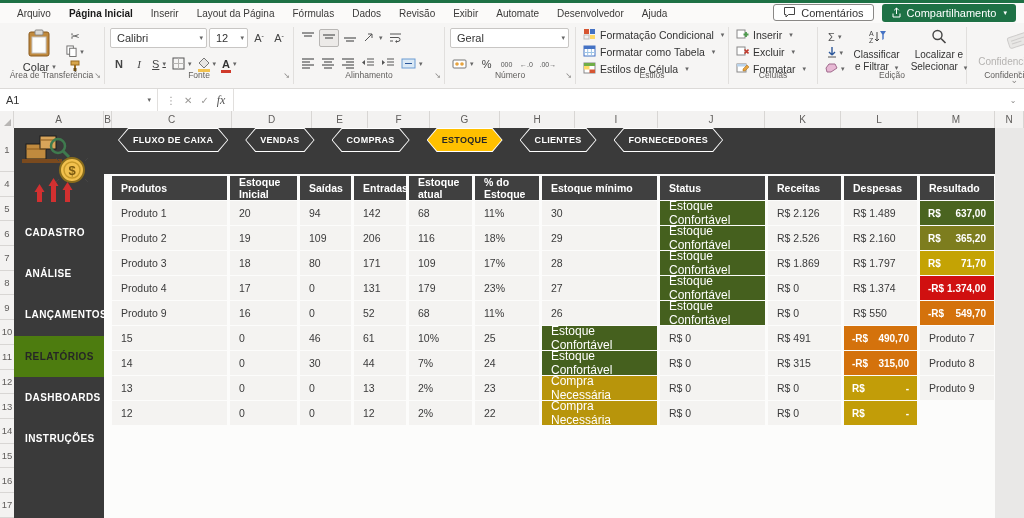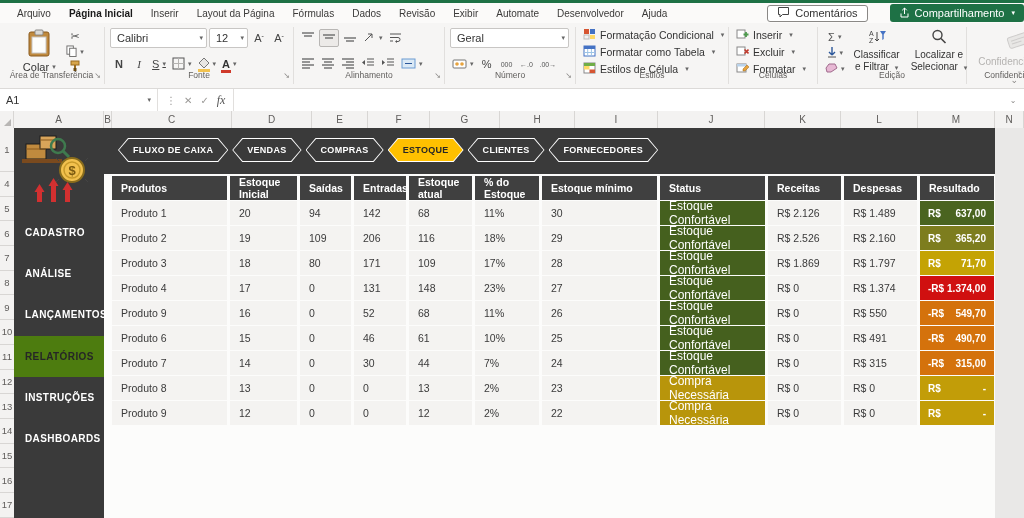--- a/index.html
+++ b/index.html
@@ -6,21 +6,21 @@
   body{width:1024px;height:518px;overflow:hidden;font-family:"Liberation Sans",sans-serif;background:#fff;-webkit-font-smoothing:antialiased;}
   .app{position:relative;width:1024px;height:518px;background:#f6f5f4;}
   
   .topstrip{position:absolute;left:0;top:0;width:1024px;height:3px;background:#1e7145;}
   
   .menubar{position:absolute;left:0;top:3px;width:1024px;height:20px;background:#fbfaf9;display:flex;align-items:center;justify-content:space-between;}
   .menutabs{display:flex;align-items:center;height:100%;padding-left:8px;}
   .mtab{position:relative;height:100%;display:flex;align-items:center;padding:4px 9px;font-size:10px;color:#3b3a39;cursor:default;white-space:nowrap;}
   .mtab.active{font-weight:bold;color:#1a1a1a;}
   .mtab.active::after{content:"";position:absolute;left:9px;right:9px;bottom:0;height:3px;background:#1e7145;}
-  .menubar-right{display:flex;align-items:center;gap:22px;padding-right:0;}
+  .menubar-right{display:flex;gap:8px;padding-right:8px;}
   .comments-btn{display:flex;align-items:center;gap:5px;height:17px;padding:0 9px;background:#fff;border:1px solid #8a8886;border-radius:3px;font-size:11px;color:#333;font-family:inherit;}
   .share-btn{display:flex;align-items:center;gap:5px;height:18px;padding:0 9px;background:#1e7145;border:none;border-radius:3px;font-size:11px;color:#fff;font-family:inherit;}
   .caret{font-size:7px;color:#666;margin-left:3px;}
   .caret-w{font-size:7px;color:#fff;margin-left:2px;}
   
   .ribbon{position:absolute;left:0;top:23px;width:1024px;height:65px;background:#f6f5f4;border-bottom:1px solid #dcdad8;display:flex;align-items:stretch;overflow:hidden;}
   .rgroup{position:relative;flex:0 0 auto;padding:4px 4px 14px 4px;}
   .rdiv{flex:0 0 1px;background:#e1dfdd;margin:4px 1px;}
   .glabel{position:absolute;left:0;right:0;bottom:8px;text-align:center;font-size:8.5px;color:#605e5c;white-space:nowrap;}
   .launcher{position:absolute;right:2px;bottom:0;font-size:8px;color:#8a8886;}
@@ -62,21 +62,21 @@
   .rhead{display:flex;align-items:center;justify-content:center;font-size:9.5px;color:#5f5d5b;border-bottom:1px solid #d8d6d4;box-sizing:border-box;flex:0 0 auto;}
   .canvas{position:absolute;left:14px;top:0;width:1010px;height:390px;}
   .right-strip{position:absolute;left:981px;top:0;width:29px;height:390px;background:#e9e8e7;}
   .band{position:absolute;left:90px;top:0;width:891px;height:46px;background:#3a3a3a;}
   .sidebar{position:absolute;left:0;top:0;width:90px;height:390px;background:#3a3a3a;}
   .logo{position:absolute;left:0;top:2px;width:90px;height:76px;}
   .sideitems{position:absolute;left:0;top:84px;width:90px;display:flex;flex-direction:column;}
   .sitem{height:41.2px;display:flex;align-items:center;padding-left:11px;font-size:10px;font-weight:bold;color:#fff;letter-spacing:.4px;box-sizing:border-box;cursor:default;}
   .sitem.active{background:#4d7c0f;color:#262626;}
   
-  .navtabs{position:absolute;left:104px;top:10px;display:flex;gap:4px;text-align:center;}
+  .navtabs{position:absolute;left:104px;top:0;display:flex;gap:17px;text-align:center;}
   .ntab-o{clip-path:polygon(10px 0,calc(100% - 10px) 0,100% 50%,calc(100% - 10px) 100%,10px 100%,0 50%);background:#fff;padding:1px;height:24px;box-sizing:border-box;display:flex;}
   .ntab-i{clip-path:polygon(9.5px 0,calc(100% - 9.5px) 0,100% 50%,calc(100% - 9.5px) 100%,9.5px 100%,0 50%);background:#3a3a3a;flex:1;display:flex;align-items:center;justify-content:center;font-size:9px;font-weight:bold;color:#fff;letter-spacing:.3px;padding:0 14px;white-space:nowrap;}
   .ntab-o.active .ntab-i{background:#ffc000;color:#262626;}
   
   .dtable{position:absolute;left:98px;top:48px;display:grid;grid-template-columns:115px 67px 51px 52px 63px 64px 115px 105px 73px 73px 74px;grid-template-rows:24px repeat(9,24px);gap:1px 3px;}
   .hcell{background:#404040;color:#fff;font-size:10.5px;font-weight:bold;display:flex;align-items:center;padding-left:9px;}
   .dcell{background:#f4f3f1;color:#3a3a3a;font-size:10.5px;display:flex;align-items:center;padding-left:9px;}
   .scell{color:#fff;font-size:12px;display:flex;align-items:center;padding-left:9px;}
   .rescell{color:#fff;font-size:10px;font-weight:bold;display:flex;align-items:center;justify-content:space-between;padding:0 8px;}
 </style>
@@ -544,22 +544,22 @@
               <path d="M39.5 48 l5 8 h-10 z"></path>
             <rect x="51" y="60" width="5" height="12"></rect>
               <path d="M53.5 52 l5 8 h-10 z"></path>
           </g>
         </svg>
         <div class="sideitems" id="sideitems">
             <div class="sitem">CADASTRO</div>
             <div class="sitem">ANÁLISE</div>
             <div class="sitem">LANÇAMENTOS</div>
             <div class="sitem active">RELATÓRIOS</div>
+            <div class="sitem">DASHBOARDS</div>
             <div class="sitem">INSTRUÇÕES</div>
-            <div class="sitem">DASHBOARDS</div>
           </div>
       </div>
       <div class="navtabs" id="navtabs">
           <div class="ntab-o">
             <div class="ntab-i">FLUXO DE CAIXA</div>
           </div>
           <div class="ntab-o">
             <div class="ntab-i">VENDAS</div>
           </div>
           <div class="ntab-o">
@@ -626,21 +626,21 @@
           <div class="dcell">R$ 1.869</div>
           <div class="dcell">R$ 1.797</div>
           <div class="rescell" style="background: rgb(196, 163, 4);">
             <span>R$</span>
             <span>71,70</span>
           </div>
           <div class="dcell">Produto 4</div>
           <div class="dcell">17</div>
           <div class="dcell">0</div>
           <div class="dcell">131</div>
-          <div class="dcell">148</div>
+          <div class="dcell">179</div>
           <div class="dcell">23%</div>
           <div class="dcell">27</div>
           <div class="scell" style="background: rgb(69, 96, 30);">Estoque Confortável</div>
           <div class="dcell">R$ 0</div>
           <div class="dcell">R$ 1.374</div>
           <div class="rescell" style="background: rgb(208, 16, 16);">
             <span>-R$</span>
             <span>1.374,00</span>
           </div>
           <div class="dcell">Produto 9</div>
@@ -650,21 +650,20 @@
           <div class="dcell">68</div>
           <div class="dcell">11%</div>
           <div class="dcell">26</div>
           <div class="scell" style="background: rgb(69, 96, 30);">Estoque Confortável</div>
           <div class="dcell">R$ 0</div>
           <div class="dcell">R$ 550</div>
           <div class="rescell" style="background: rgb(212, 114, 12);">
             <span>-R$</span>
             <span>549,70</span>
           </div>
-          <div class="dcell">Produto 6</div>
           <div class="dcell">15</div>
           <div class="dcell">0</div>
           <div class="dcell">46</div>
           <div class="dcell">61</div>
           <div class="dcell">10%</div>
           <div class="dcell">25</div>
           <div class="scell" style="background: rgb(69, 96, 30);">Estoque Confortável</div>
           <div class="dcell">R$ 0</div>
           <div class="dcell">R$ 491</div>
           <div class="rescell" style="background: rgb(212, 114, 12);">

